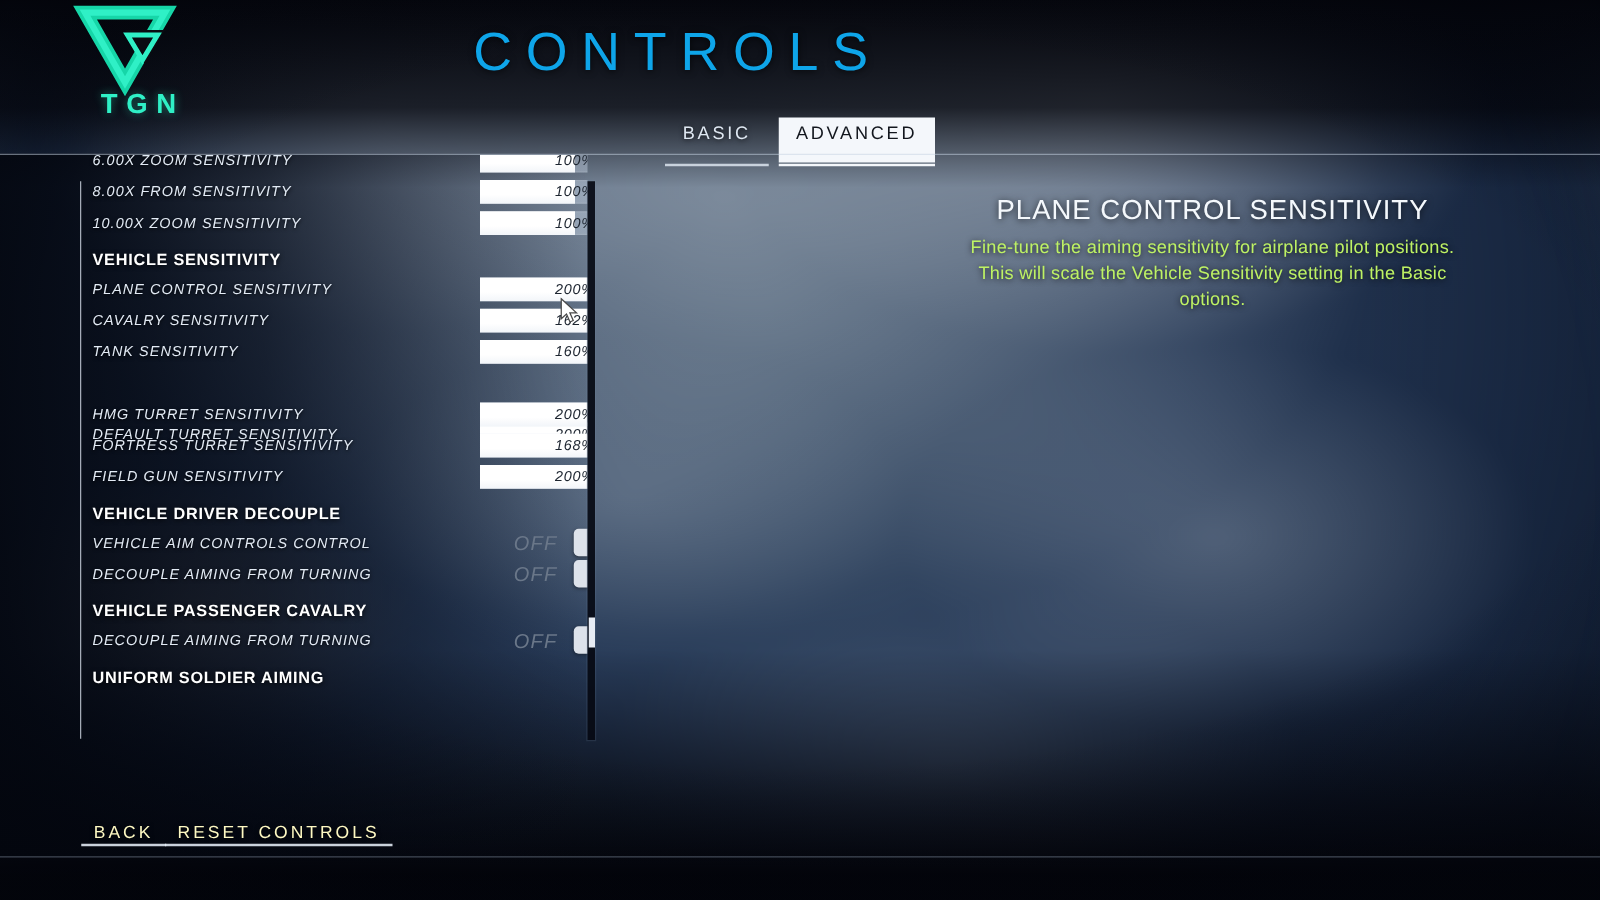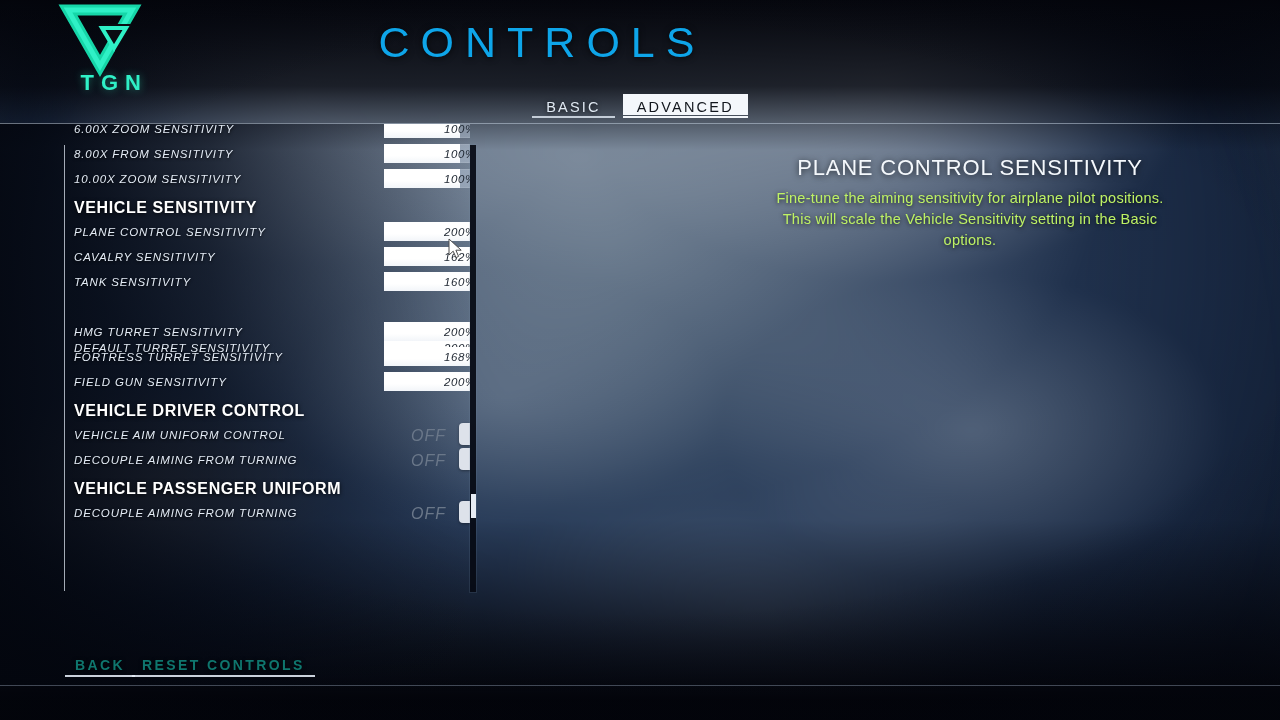--- a/index.html
+++ b/index.html
@@ -61,21 +61,21 @@
     font-size:43px; font-weight:300; letter-spacing:11px;
     color:#0ea5e9; text-shadow:0 1px 6px rgba(0,0,0,.7);margin-left:16px;
   }
   #tabs {
     position:absolute; left:0; top:94px; width:1280px;
     display:flex; justify-content:center; align-items:flex-end; gap:0;
   }
   .tab {
     position:relative;
     font-size:14.5px; letter-spacing:2.2px; font-weight:400;
-    color:#dfe8f2; padding:5px 14px 0 14px; margin:0 4px;
+    color:#dfe8f2; padding:5px 14px 15px 14px; margin:0 4px;
     text-shadow:0 1px 4px rgba(0,0,0,.75);
     cursor:pointer; white-space:nowrap;
   }
   .tab::after {
     content:""; position:absolute; left:0; right:0; bottom:-3px; height:2px;
     background:rgba(228,236,246,.80);
   }
   .tab.selected {
     background:#f4f7fb; color:#12161d; text-shadow:none;
   }
@@ -99,21 +99,21 @@
   .row-label {
     font-size:11.5px; letter-spacing:.85px; color:#e3ebf5; font-weight:400;
     text-shadow:0 1px 3px rgba(0,0,0,.85); white-space:nowrap;
     flex:0 0 auto;
   }
   .section {
     position:absolute; left:74px; width:390px; height:25px;
     display:flex; align-items:center;
   }
   .section-label {
-    font-size:16px; letter-spacing:.6px; font-weight:700; color:#ffffff;
+    font-size:13px; letter-spacing:.6px; font-weight:700; color:#ffffff;
     text-shadow:0 1px 4px rgba(0,0,0,.85); white-space:nowrap;text-align:center;
   }
 
   
   .slider {
     position:absolute; left:310px; top:3px; width:152px; height:19px;
     background:linear-gradient(to right, rgba(190,205,224,.42), rgba(205,218,234,.46));
     box-shadow:0 0 0 1px rgba(255,255,255,.10) inset;
     cursor:pointer;
   }
@@ -167,21 +167,21 @@
   }
 
   
   #footer { position:absolute; left:0; top:655px; width:1280px; height:40px; }
   #foot-line {
     position:absolute; left:0; top:30px; width:1280px; height:1px;
     background:rgba(150,165,186,.42);
   }
   .foot-btn {
     position:absolute; top:0;
-    font-size:14px; letter-spacing:2.4px; color:#0f766e; font-weight:700;
+    font-size:14px; letter-spacing:2.4px; color:#fef9c3; font-weight:400;
     padding:2px 10px 6px 10px; cursor:pointer;
     text-shadow:0 1px 4px rgba(0,0,0,.85);
   }
   .foot-btn::after {
     content:""; position:absolute; left:0; right:0; bottom:2px; height:2px;
     background:rgba(230,238,248,.88);
   }
   #btn-back { left:65px; }
   #btn-reset { left:132px; }
 
@@ -297,45 +297,48 @@
         </div>
       </div>
       <div class="row" style="top: 245px;">
         <div class="row-label">FIELD GUN SENSITIVITY</div>
         <div class="slider">
           <div class="slider-fill" style="width: 100%;"></div>
           <div class="slider-value">200%</div>
         </div>
       </div>
       <div class="section" style="top: 274px;">
-        <div class="section-label">VEHICLE DRIVER CONTROL</div>
+        <div class="section-label">VEHICLE DRIVER DECOUPLE</div>
       </div>
       <div class="row" style="top: 298px;">
-        <div class="row-label">VEHICLE AIM UNIFORM CONTROL</div>
+        <div class="row-label">VEHICLE AIM CONTROLS CONTROL</div>
         <div class="toggle">
           <div class="tog-off">OFF</div>
           <div class="tog-on">ON</div>
         </div>
       </div>
       <div class="row" style="top: 323px;">
         <div class="row-label">DECOUPLE AIMING FROM TURNING</div>
         <div class="toggle">
           <div class="tog-off">OFF</div>
           <div class="tog-on">ON</div>
         </div>
       </div>
       <div class="section" style="top: 352px;">
-        <div class="section-label">VEHICLE PASSENGER UNIFORM</div>
+        <div class="section-label">VEHICLE PASSENGER CAVALRY</div>
       </div>
       <div class="row" style="top: 376px;">
         <div class="row-label">DECOUPLE AIMING FROM TURNING</div>
         <div class="toggle">
           <div class="tog-off">OFF</div>
           <div class="tog-on">ON</div>
         </div>
+      </div>
+      <div class="section" style="top: 405px;">
+        <div class="section-label">UNIFORM SOLDIER AIMING</div>
       </div>
     </div>
 </div>
 <div id="scrolltrack"></div>
 <div id="scrollthumb"></div>
 
 <div id="desc">
   <div id="desc-title">PLANE CONTROL SENSITIVITY</div>
   <div id="desc-body">Fine-tune the aiming sensitivity for airplane pilot positions. This will scale the Vehicle Sensitivity setting in the Basic options.</div>
 </div>

